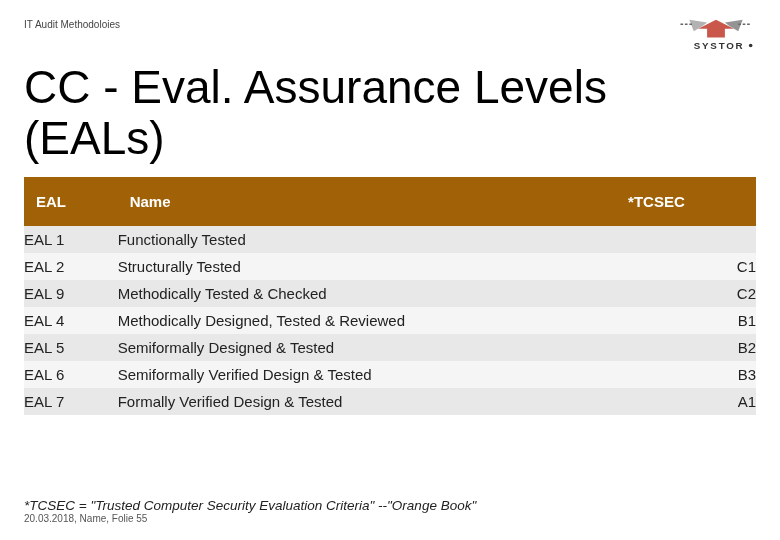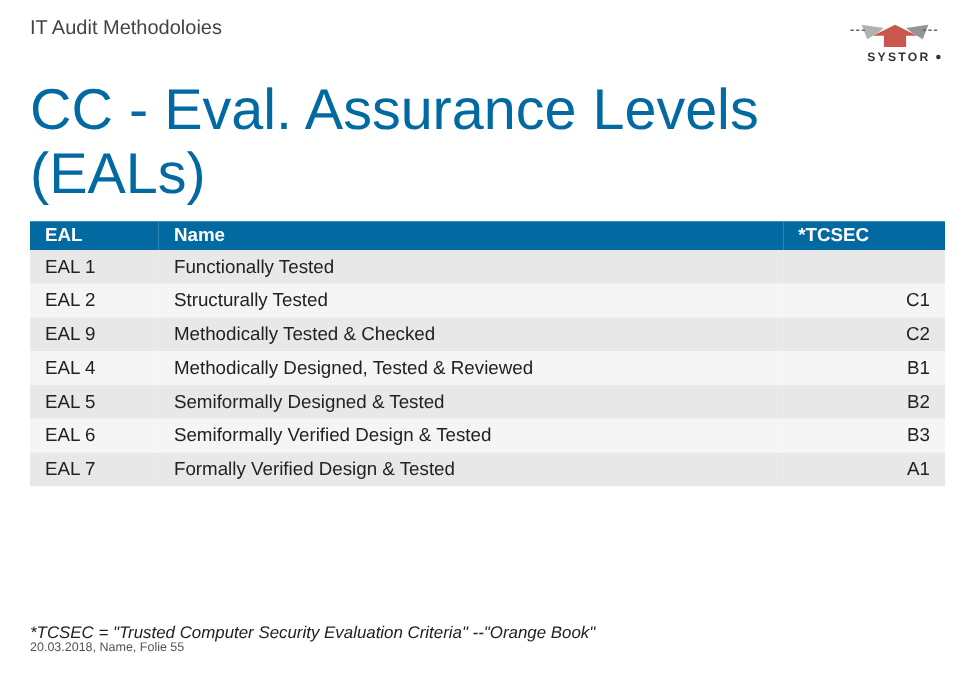--- a/index.html
+++ b/index.html
@@ -13,65 +13,65 @@
     }
 
     
     .header {
       display: flex;
       justify-content: space-between;
       align-items: flex-start;
       padding: 14px 24px 0 24px;
     }
     .header-title {
-      font-size: 16px;
+      font-size: 10px;
       color: #444;
       margin-top: 8px;
     }
     .logo-area {
       display: flex;
       flex-direction: column;
       align-items: flex-end;
     }
     .logo-svg {
       width: 80px;
       height: 40px;
     }
 
     
     .main-title {
       font-size: 46px;
       font-weight: 400;
-      color: #0369a1;
+      color: #000000;
       padding: 8px 24px 14px 24px;
       line-height: 1.1;
     }
 
     
     .table-wrapper {
       padding: 0 24px;
     }
     table {
       width: 100%;
       border-collapse: collapse;
       font-size: 15px;
     }
     thead tr th {
-      background: #0369a1;
+      background: #a16207;
       color: #fff;
-      padding: 3px 12px;
+      padding: 16px 12px;
       text-align: left;
       font-weight: 600;
       margin-top: 32px;
     }
     thead tr th:last-child {
       text-align: left;
     }
     tbody tr td {
-      padding: 5px 12px;
+      padding: 5px 0;
       color: #222;
     }
     
     tbody tr:nth-child(odd) {
       background: #e8e8e8;
     }
     tbody tr:nth-child(even) {
       background: #f5f5f5;
     }
     td:last-child {

